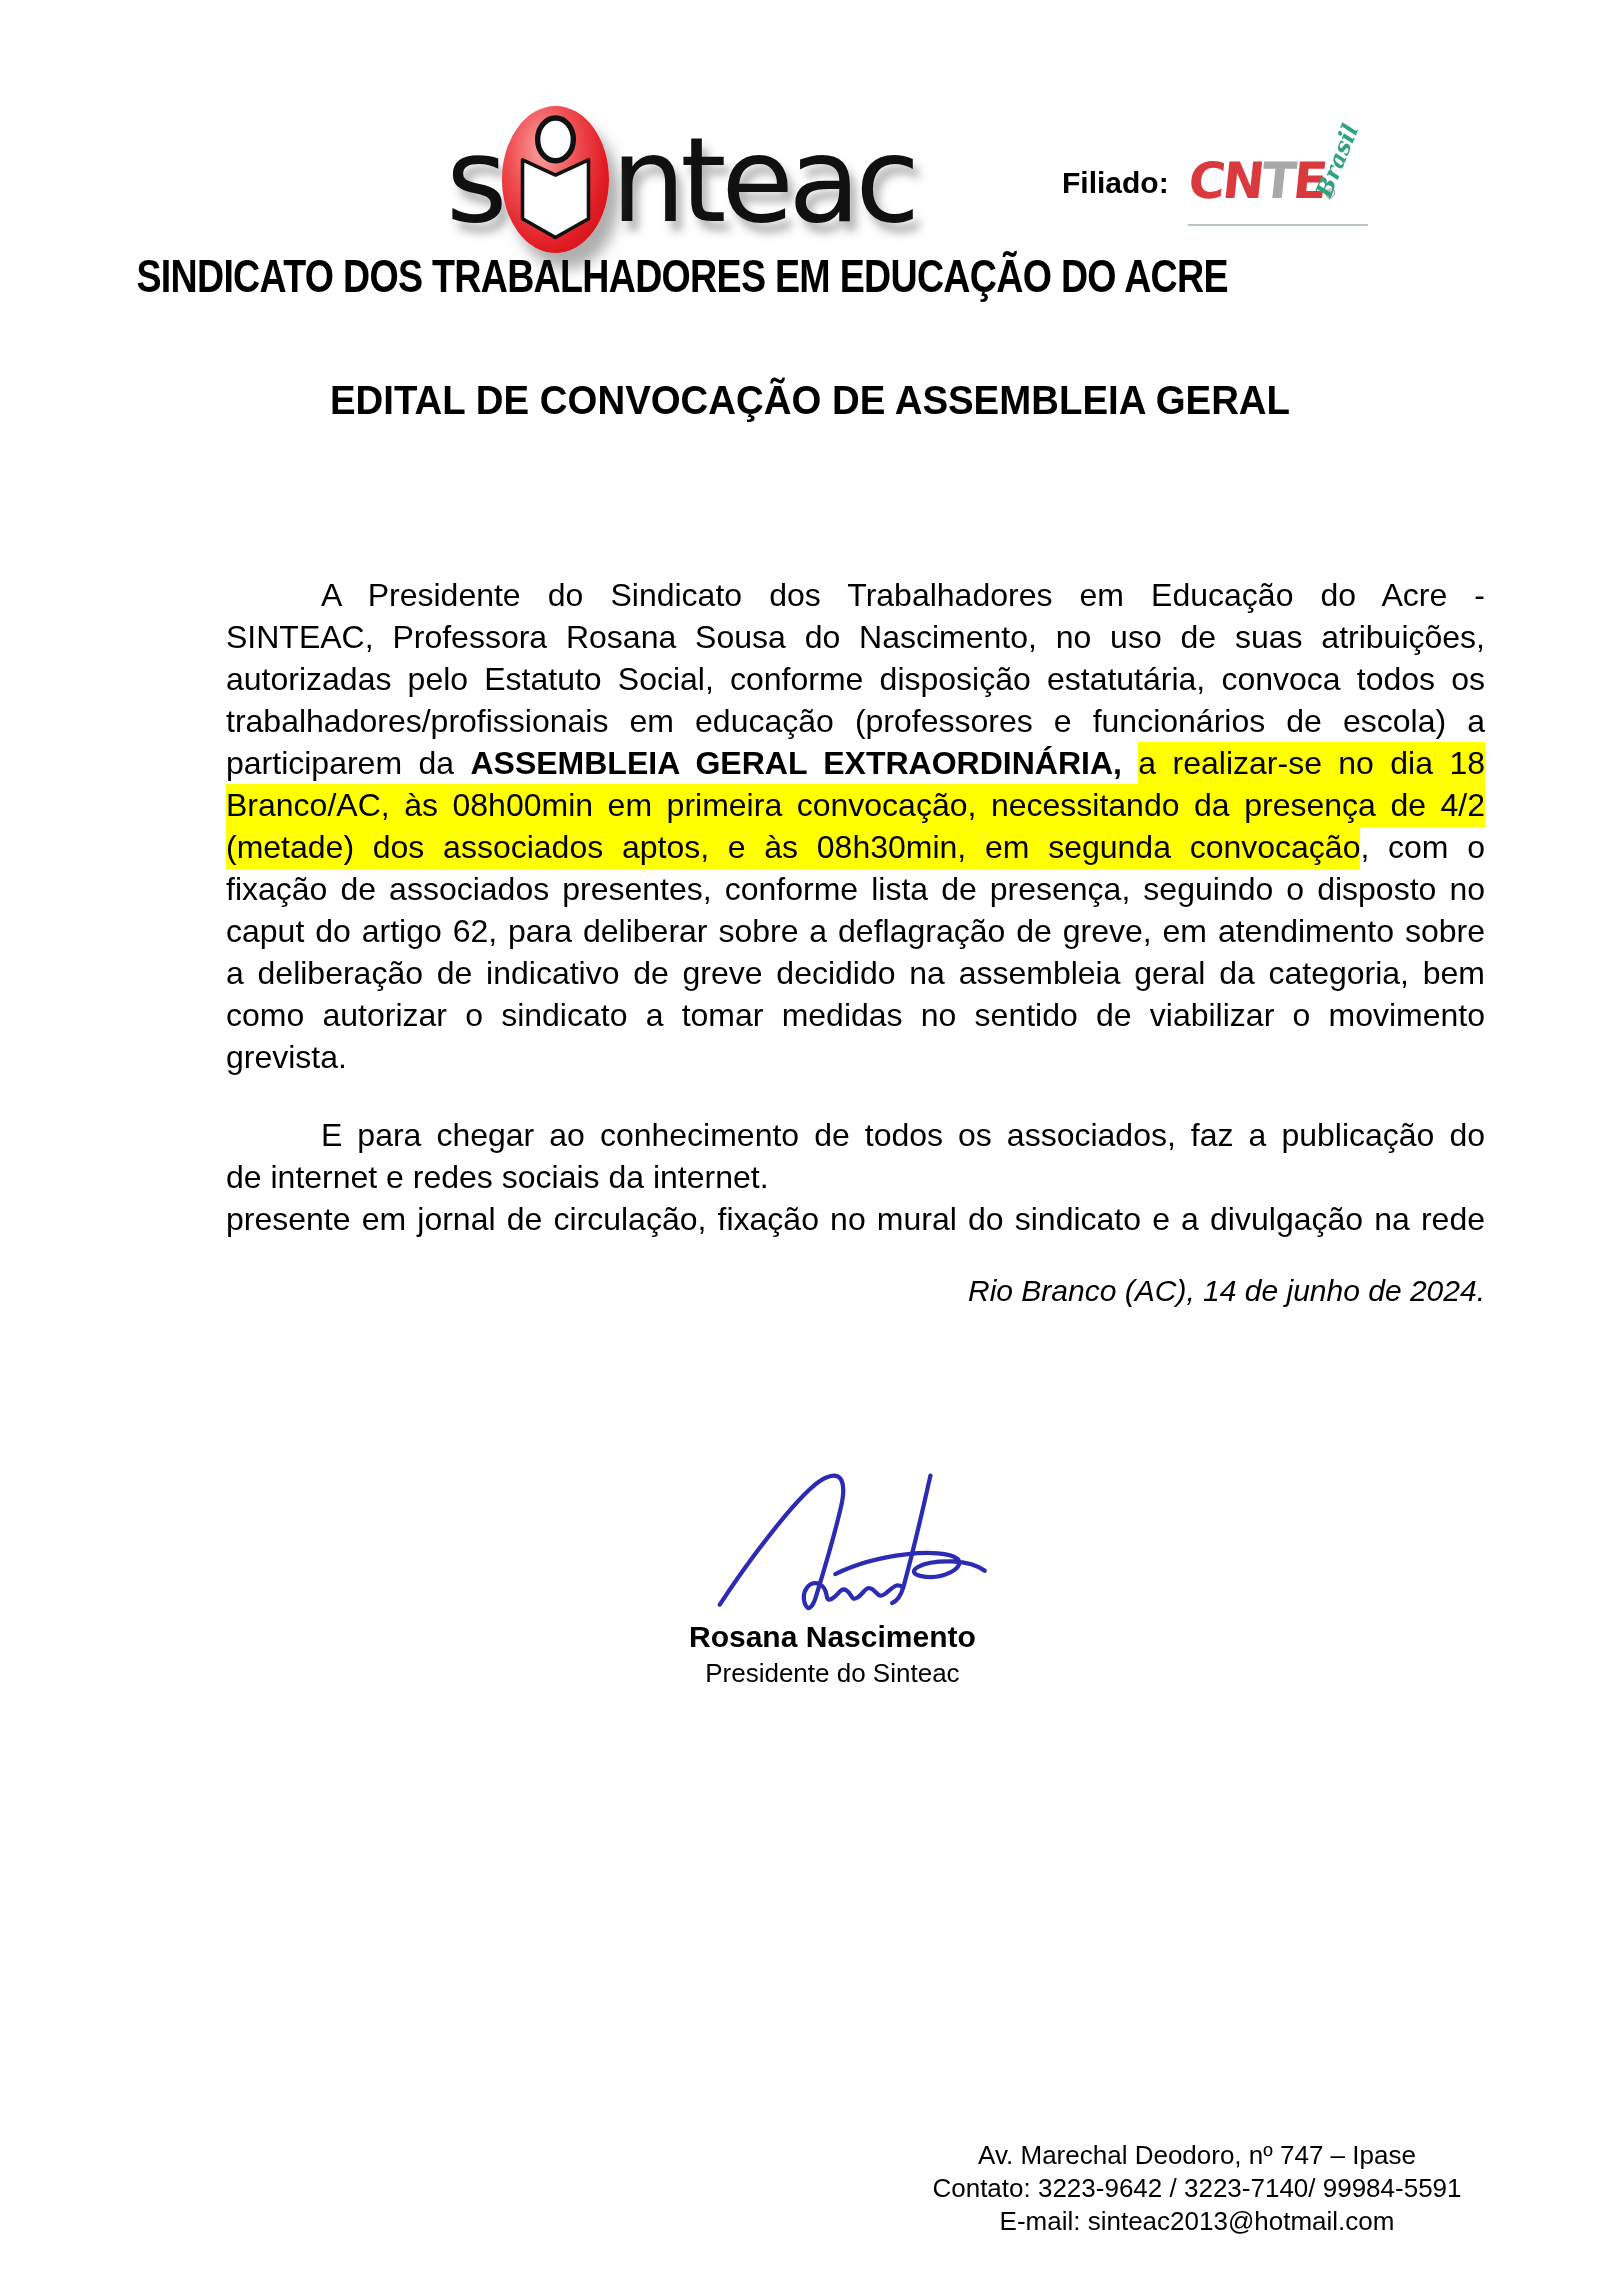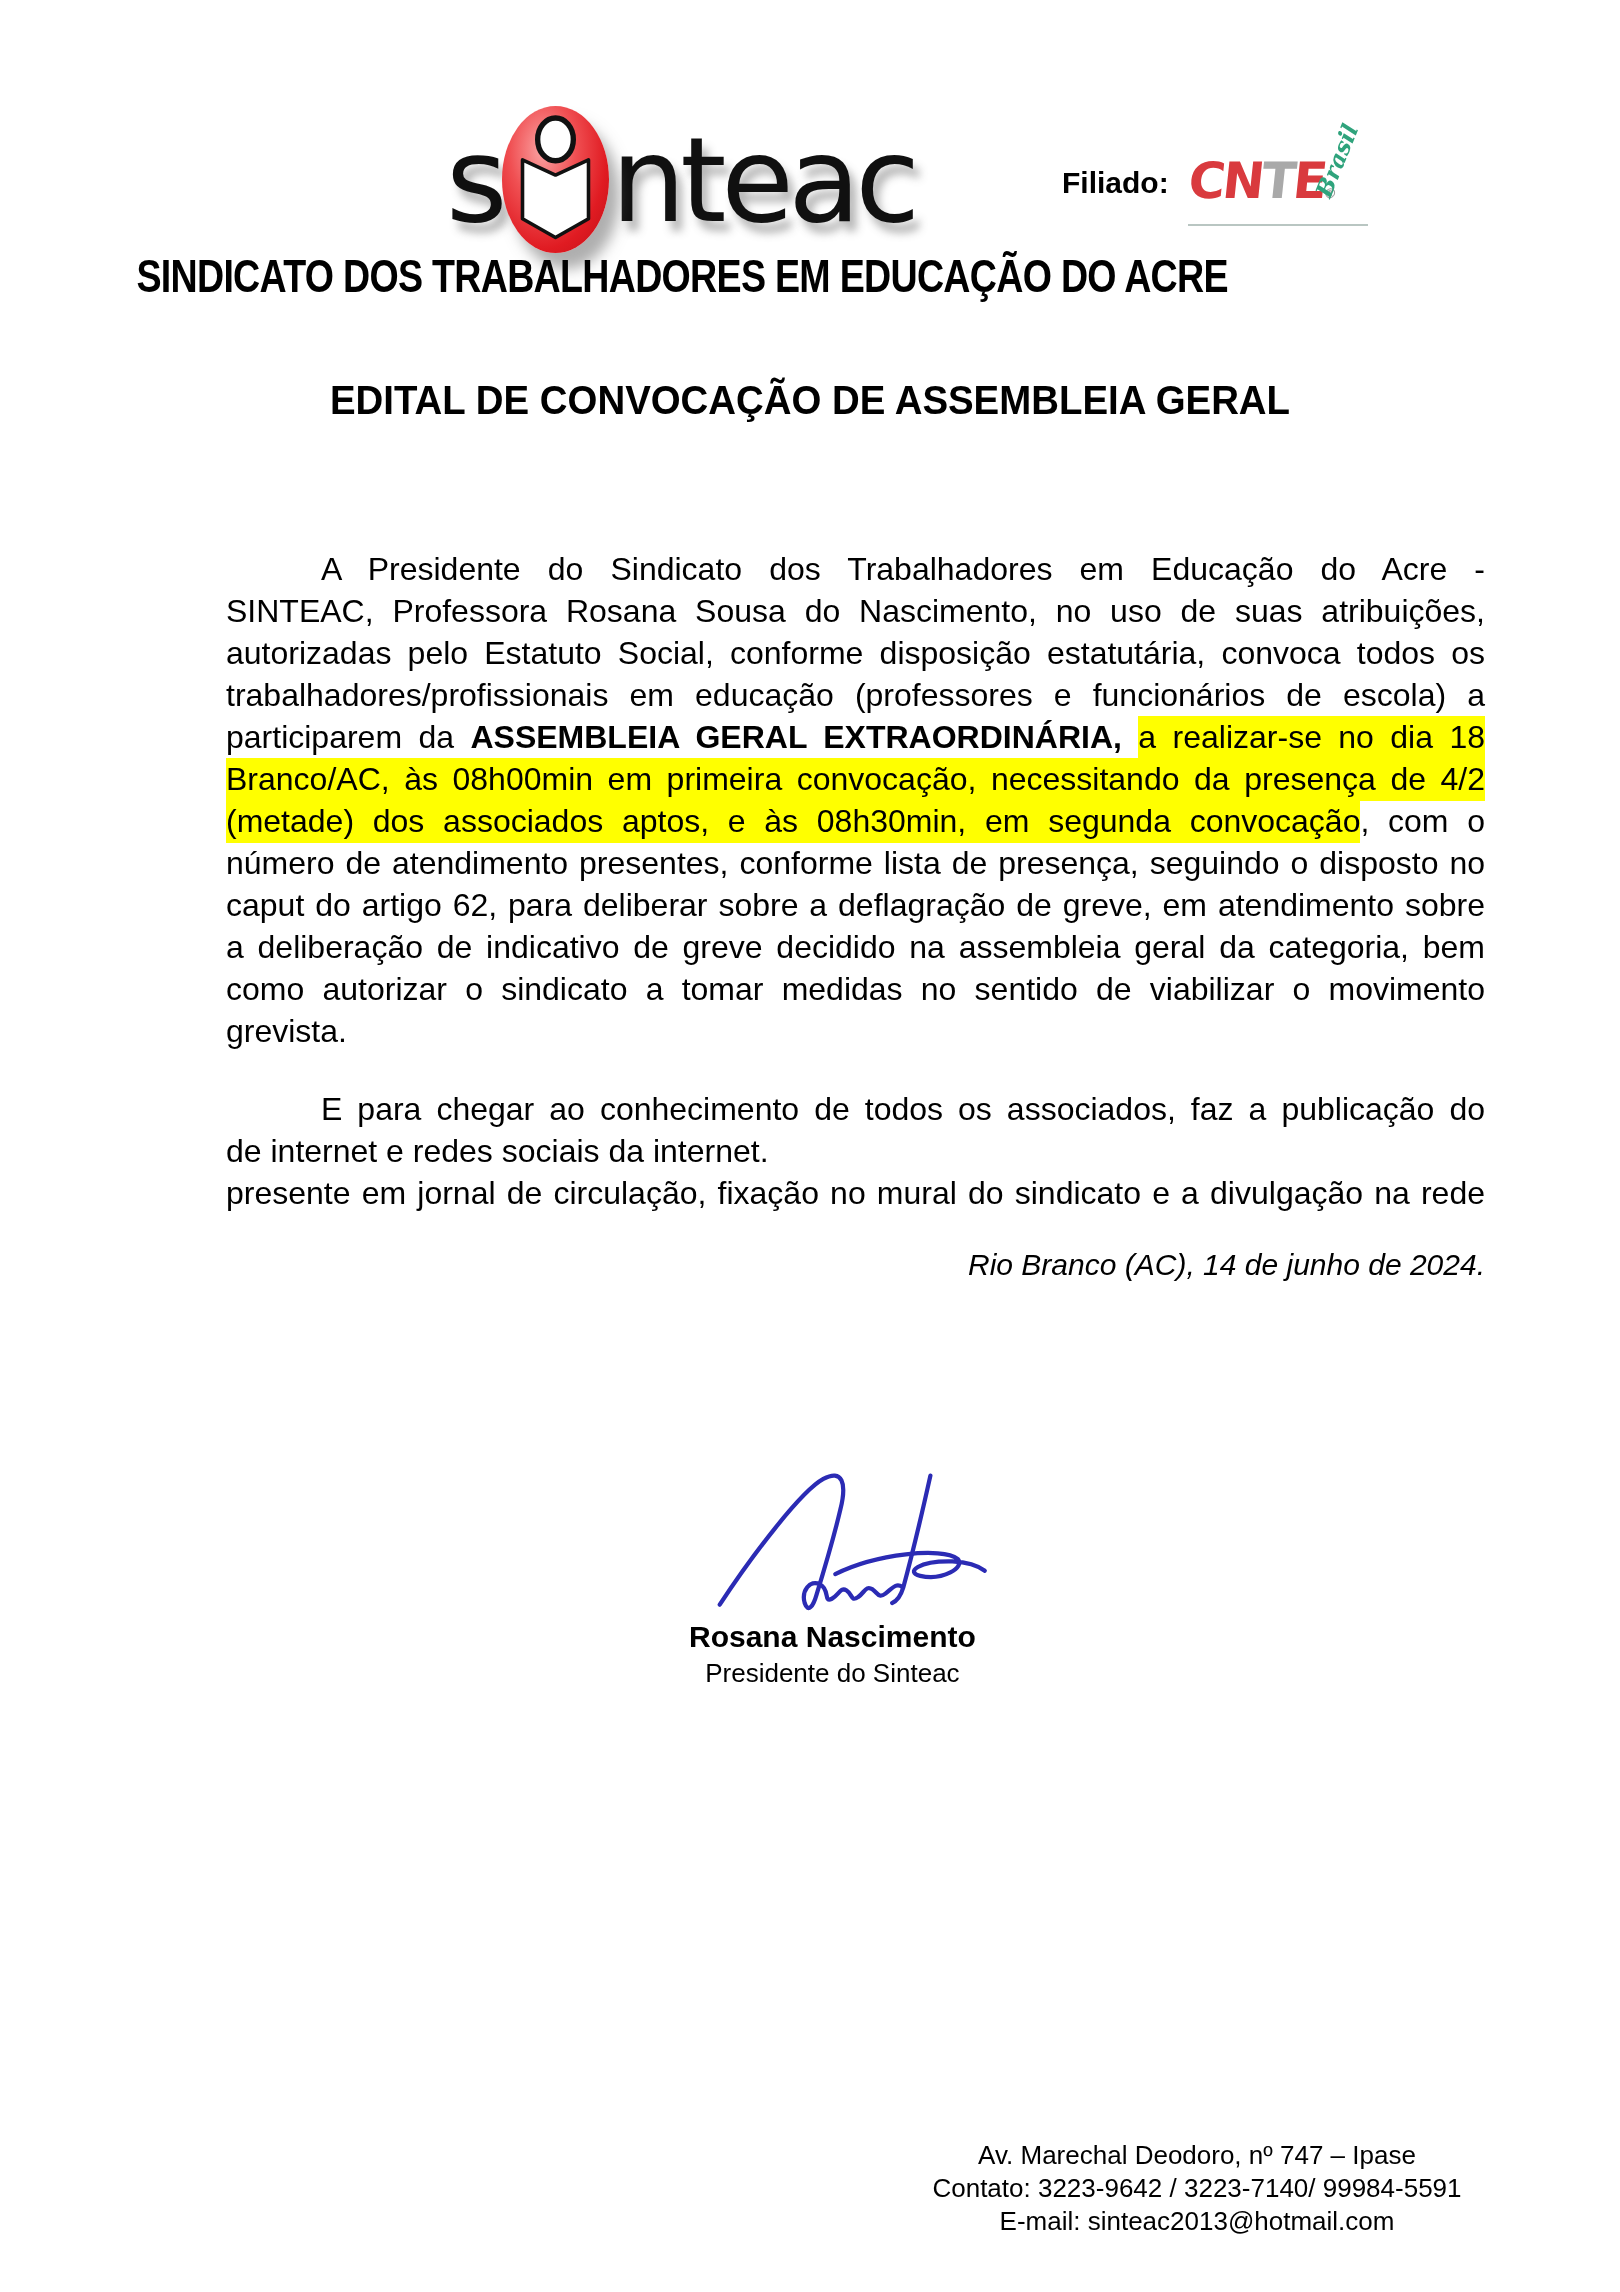--- a/index.html
+++ b/index.html
@@ -28,21 +28,21 @@
         font-size:23px;color:#2fa37c;}
 
   .org-title{position:absolute;left:0;top:252px;width:100%;}
   .org-title span{display:inline-block;font-weight:700;font-size:47px;line-height:1;
         transform:scaleX(0.80);letter-spacing:-0.9px;white-space:nowrap;}
   .doc-title{position:absolute;left:0;top:380px;width:100%;text-align:center;}
   .doc-title span{display:inline-block;font-weight:700;font-size:40px;line-height:1;
         transform:scaleX(0.96);white-space:nowrap;}
 
   
-  .body-text{position:absolute;left:226px;top:548px;width:1259px;font-size:32px;line-height:42px;}
+  .body-text{position:absolute;left:226px;top:574px;width:1259px;font-size:32px;line-height:42px;}
   .line{text-align:justify;text-align-last:justify;white-space:nowrap;}
   .line.last{text-align-last:left;}
   .line.indent{text-indent:95px;}
   .b{font-weight:700;}
   .hl{background:#ffff00;padding:2.7px 0 3.6px 0;}
   .para2{margin-top:36px;}
   .dateline{margin-top:30px;text-align:right;font-style:italic;font-size:30px;}
 
   
   .sig-block{position:absolute;left:0;top:1462px;width:100%;text-align:center;}
@@ -88,21 +88,21 @@
 
   <div class="body-text">
     <div class="para1">
         <div class="line indent"><span>A Presidente do Sindicato dos Trabalhadores em Educação do Acre -</span></div>
         <div class="line"><span>SINTEAC, Professora Rosana Sousa do Nascimento, no uso de suas atribuições,</span></div>
         <div class="line"><span>autorizadas pelo Estatuto Social, conforme disposição estatutária, convoca todos os</span></div>
         <div class="line"><span>trabalhadores/profissionais em educação (professores e funcionários de escola) a</span></div>
         <div class="line"><span>participarem da </span><span class="b">ASSEMBLEIA GERAL EXTRAORDINÁRIA,</span><span> </span><span class="hl">a realizar-se no dia 18</span></div>
         <div class="line"><span class="hl">Branco/AC, às 08h00min em primeira convocação, necessitando da presença de 4/2</span></div>
         <div class="line"><span class="hl">(metade) dos associados aptos, e às 08h30min, em segunda convocação</span><span>, com o</span></div>
-        <div class="line"><span>número de atendimento presentes, conforme lista de presença, seguindo o disposto no</span></div>
+        <div class="line"><span>fixação de associados presentes, conforme lista de presença, seguindo o disposto no</span></div>
         <div class="line"><span>caput do artigo 62, para deliberar sobre a deflagração de greve, em atendimento sobre</span></div>
         <div class="line"><span>a deliberação de indicativo de greve decidido na assembleia geral da categoria, bem</span></div>
         <div class="line"><span>como autorizar o sindicato a tomar medidas no sentido de viabilizar o movimento</span></div>
         <div class="line last"><span>grevista.</span></div>
       </div>
     <div class="para2">
         <div class="line indent"><span>E para chegar ao conhecimento de todos os associados, faz a publicação do</span></div>
         <div class="line last"><span>de internet e redes sociais da internet.</span></div>
         <div class="line"><span>presente em jornal de circulação, fixação no mural do sindicato e a divulgação na rede</span></div>
       </div>

